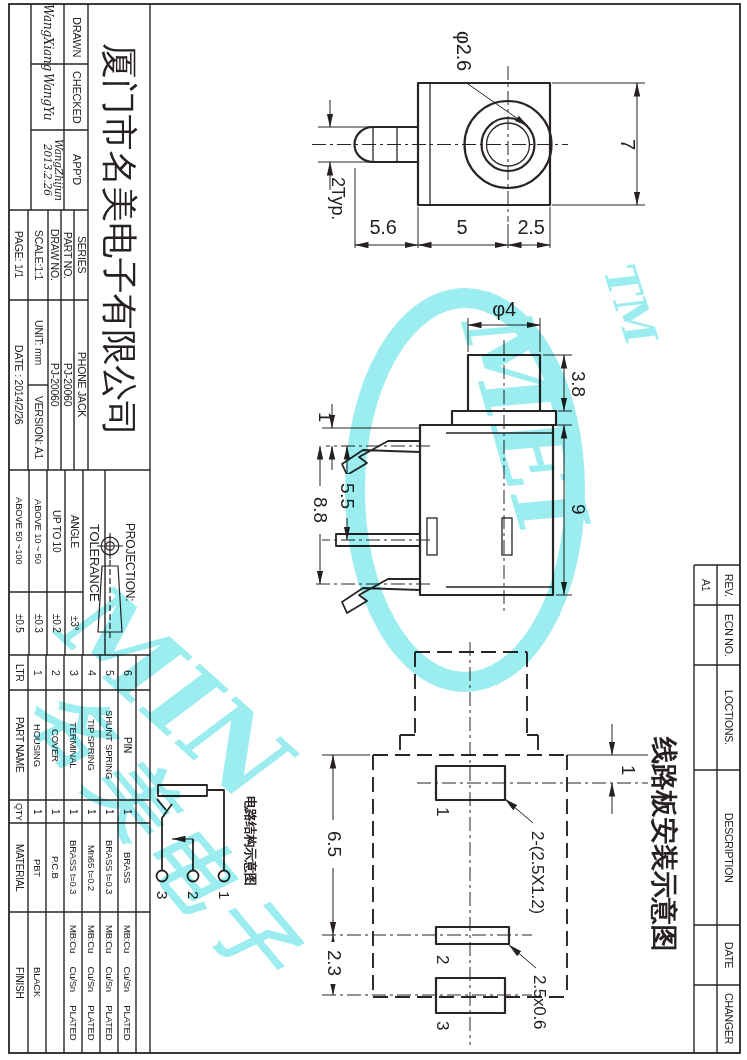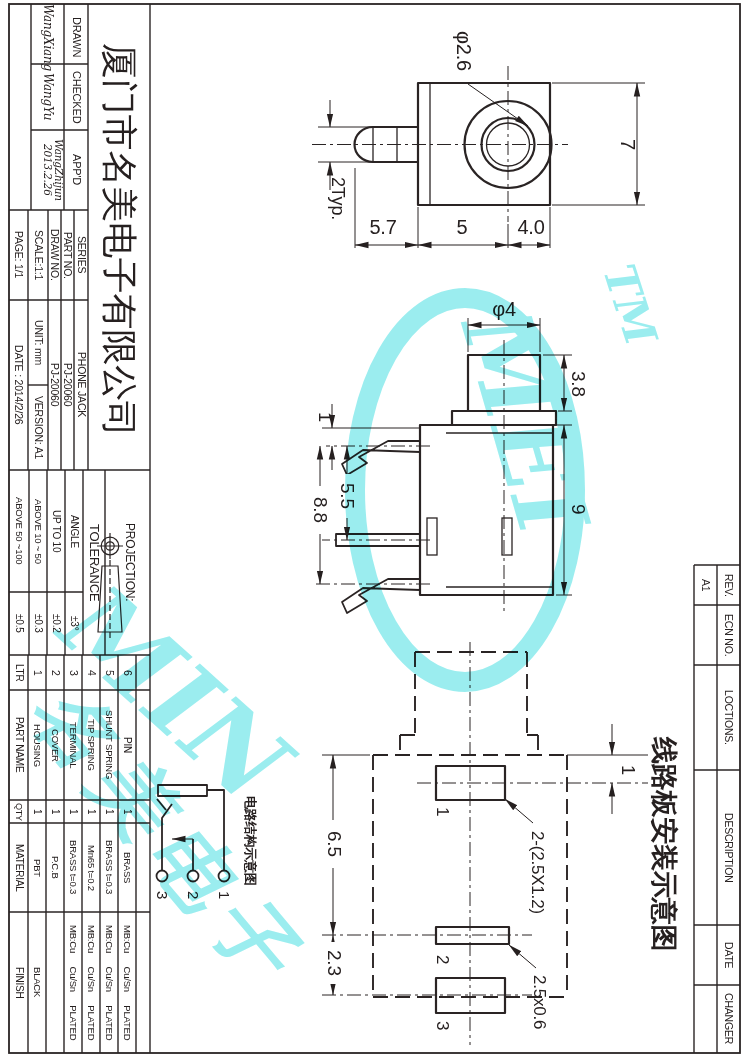--- a/index.html
+++ b/index.html
@@ -263,23 +263,23 @@
   <div class="tx v" style="left:694px;top:565px;width:23px;height:40px;font-size:10.5px;">A1</div>
   <div class="tx v" style="left:717px;top:605px;width:23px;height:60px;font-size:10.5px;">ECN NO.</div>
   <div class="tx v" style="left:717px;top:665px;width:23px;height:105px;font-size:10.5px;">LOCTIONS.</div>
   <div class="tx v" style="left:717px;top:770px;width:23px;height:155px;font-size:10.5px;">DESCRIPTION</div>
   <div class="tx v" style="left:717px;top:925px;width:23px;height:60px;font-size:10.5px;">DATE</div>
   <div class="tx v" style="left:717px;top:985px;width:23px;height:68px;font-size:10.5px;">CHANGER</div>
 
   <div class="tx v" style="left:449px;top:20px;width:28px;height:62px;font-size:20px;">φ2.6</div>
   <div class="tx v" style="left:614px;top:126px;width:26px;height:36px;font-size:20px;">7</div>
   <div class="tx v" style="left:326px;top:168px;width:22px;height:62px;font-size:18px;">2Typ.</div>
-  <div class="tx" style="left:366px;top:216px;width:34px;height:24px;font-size:20px;">5.7</div>
+  <div class="tx" style="left:366px;top:216px;width:34px;height:24px;font-size:20px;">5.6</div>
   <div class="tx" style="left:452px;top:216px;width:20px;height:24px;font-size:20px;">5</div>
-  <div class="tx" style="left:514px;top:216px;width:34px;height:24px;font-size:20px;">4.0</div>
+  <div class="tx" style="left:514px;top:216px;width:34px;height:24px;font-size:20px;">2.5</div>
 
   <div class="tx" style="left:483px;top:298px;width:42px;height:24px;font-size:20px;">φ4</div>
   <div class="tx v" style="left:566px;top:360px;width:24px;height:48px;font-size:19px;">3.8</div>
   <div class="tx v" style="left:566px;top:494px;width:24px;height:30px;font-size:19px;">9</div>
   <div class="tx v" style="left:314px;top:404px;width:20px;height:26px;font-size:18px;">1</div>
   <div class="tx v bg" style="left:336px;top:474px;width:22px;height:44px;font-size:19px;">5.5</div>
   <div class="tx v bg" style="left:308px;top:486px;width:24px;height:48px;font-size:19px;">8.8</div>
 
   <div class="tx v" style="left:616px;top:756px;width:22px;height:28px;font-size:18px;">1</div>
   <div class="tx v bg" style="left:322px;top:820px;width:24px;height:48px;font-size:19px;">6.5</div>

